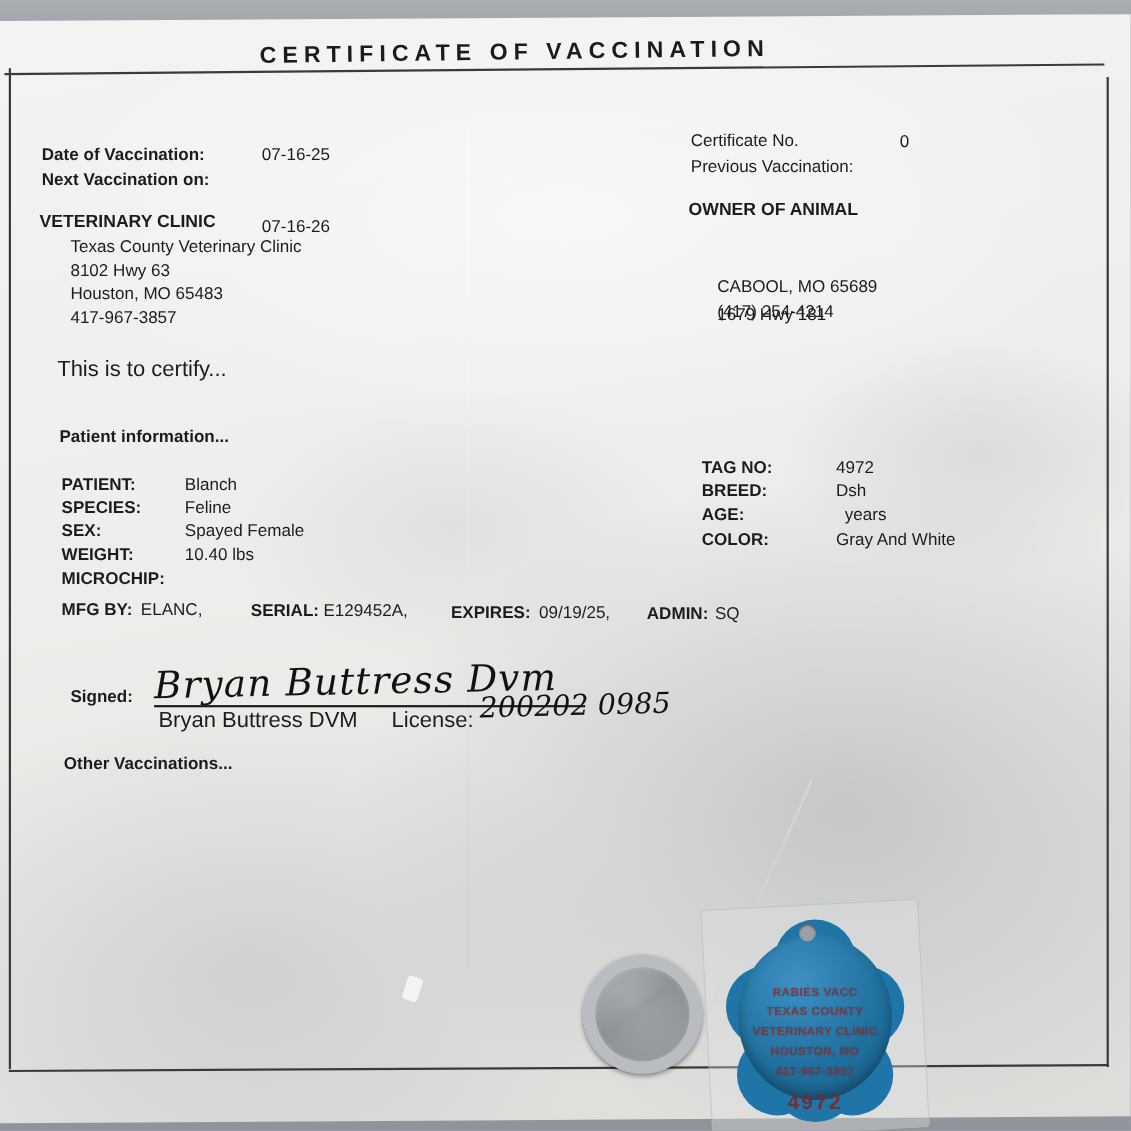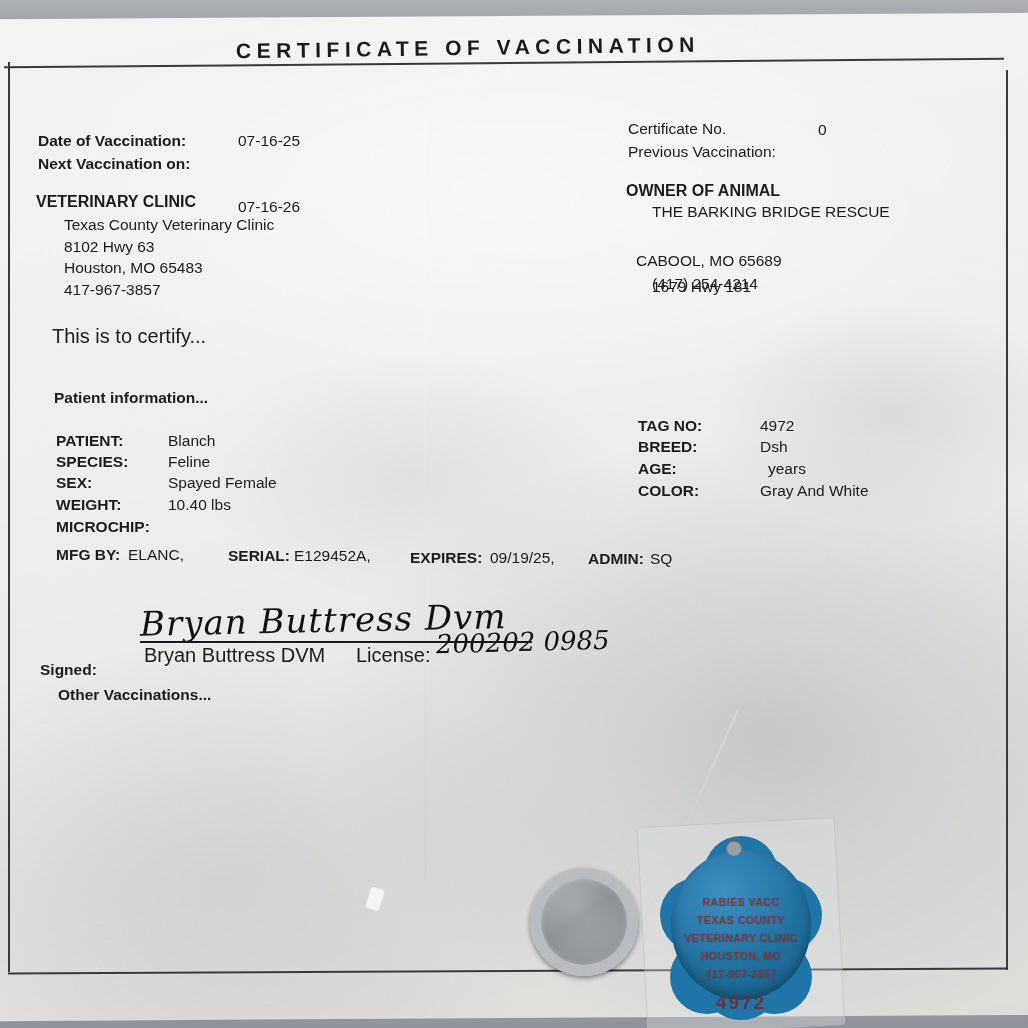--- a/index.html
+++ b/index.html
@@ -236,23 +236,22 @@
   <div class="t" style="left:818px; top:121px;">0</div>
   <div class="t" style="left:628px; top:143px;">Previous Vaccination:</div>
 
   <div class="t b lg" style="left:36px; top:193px;">VETERINARY CLINIC</div>
   <div class="t" style="left:64px; top:216px;">Texas County Veterinary Clinic</div>
   <div class="t" style="left:64px; top:238px;">8102 Hwy 63</div>
   <div class="t" style="left:64px; top:259px;">Houston, MO  65483</div>
   <div class="t" style="left:64px; top:281px;">417-967-3857</div>
 
   <div class="t b lg" style="left:626px; top:182px;">OWNER OF ANIMAL</div>
-  <div class="t" style="left:652px; top:203px;">THE BARKING BRIDGE RESCUE</div>
   <div class="t" style="left:652px; top:230px;margin-top:48px;">1679 Hwy 181</div>
-  <div class="t" style="left:636px; top:252px;">CABOOL, MO  65689</div>
+  <div class="t" style="left:652px; top:252px;">CABOOL, MO  65689</div>
   <div class="t" style="left:652px; top:275px;">(417) 254-4214</div>
 
   <div class="t sm" style="left:52px; top:325px;">This is to certify...</div>
 
   <div class="t b" style="left:54px; top:389px;">Patient information...</div>
 
   <div class="t rowlabel" style="left:56px; top:432px;">PATIENT:</div>
   <div class="t" style="left:168px; top:432px;">Blanch</div>
 
   <div class="t rowlabel" style="left:56px; top:453px;">SPECIES:</div>
@@ -281,21 +280,21 @@
 
   <div class="t b" style="left:56px; top:546px;">MFG BY:</div>
   <div class="t" style="left:128px; top:546px;">ELANC,</div>
   <div class="t b" style="left:228px; top:547px;">SERIAL:</div>
   <div class="t" style="left:294px; top:547px;">E129452A,</div>
   <div class="t b" style="left:410px; top:549px;">EXPIRES:</div>
   <div class="t" style="left:490px; top:549px;">09/19/25,</div>
   <div class="t b" style="left:588px; top:550px;">ADMIN:</div>
   <div class="t" style="left:650px; top:550px;">SQ</div>
 
-  <div class="t b" style="left:40px; top:625px;margin-top:36px;">Signed:</div>
+  <div class="t b" style="left:64px; top:625px;">Signed:</div>
   <div class="hand sig" style="left:140px; top:600px;">Bryan Buttress Dvm</div>
   <div class="sig-line" style="left:140px; top:641px; width:392px;"></div>
   <div class="t sm" style="left:144px; top:644px;">Bryan Buttress DVM</div>
   <div class="t sm" style="left:356px; top:644px;">License:</div>
   <div class="hand lic" style="left:436px; top:627px;">200202 0985</div>
 
   <div class="t b" style="left:58px; top:686px;">Other Vaccinations...</div>
 
   <div class="tape-glint"></div>
 

